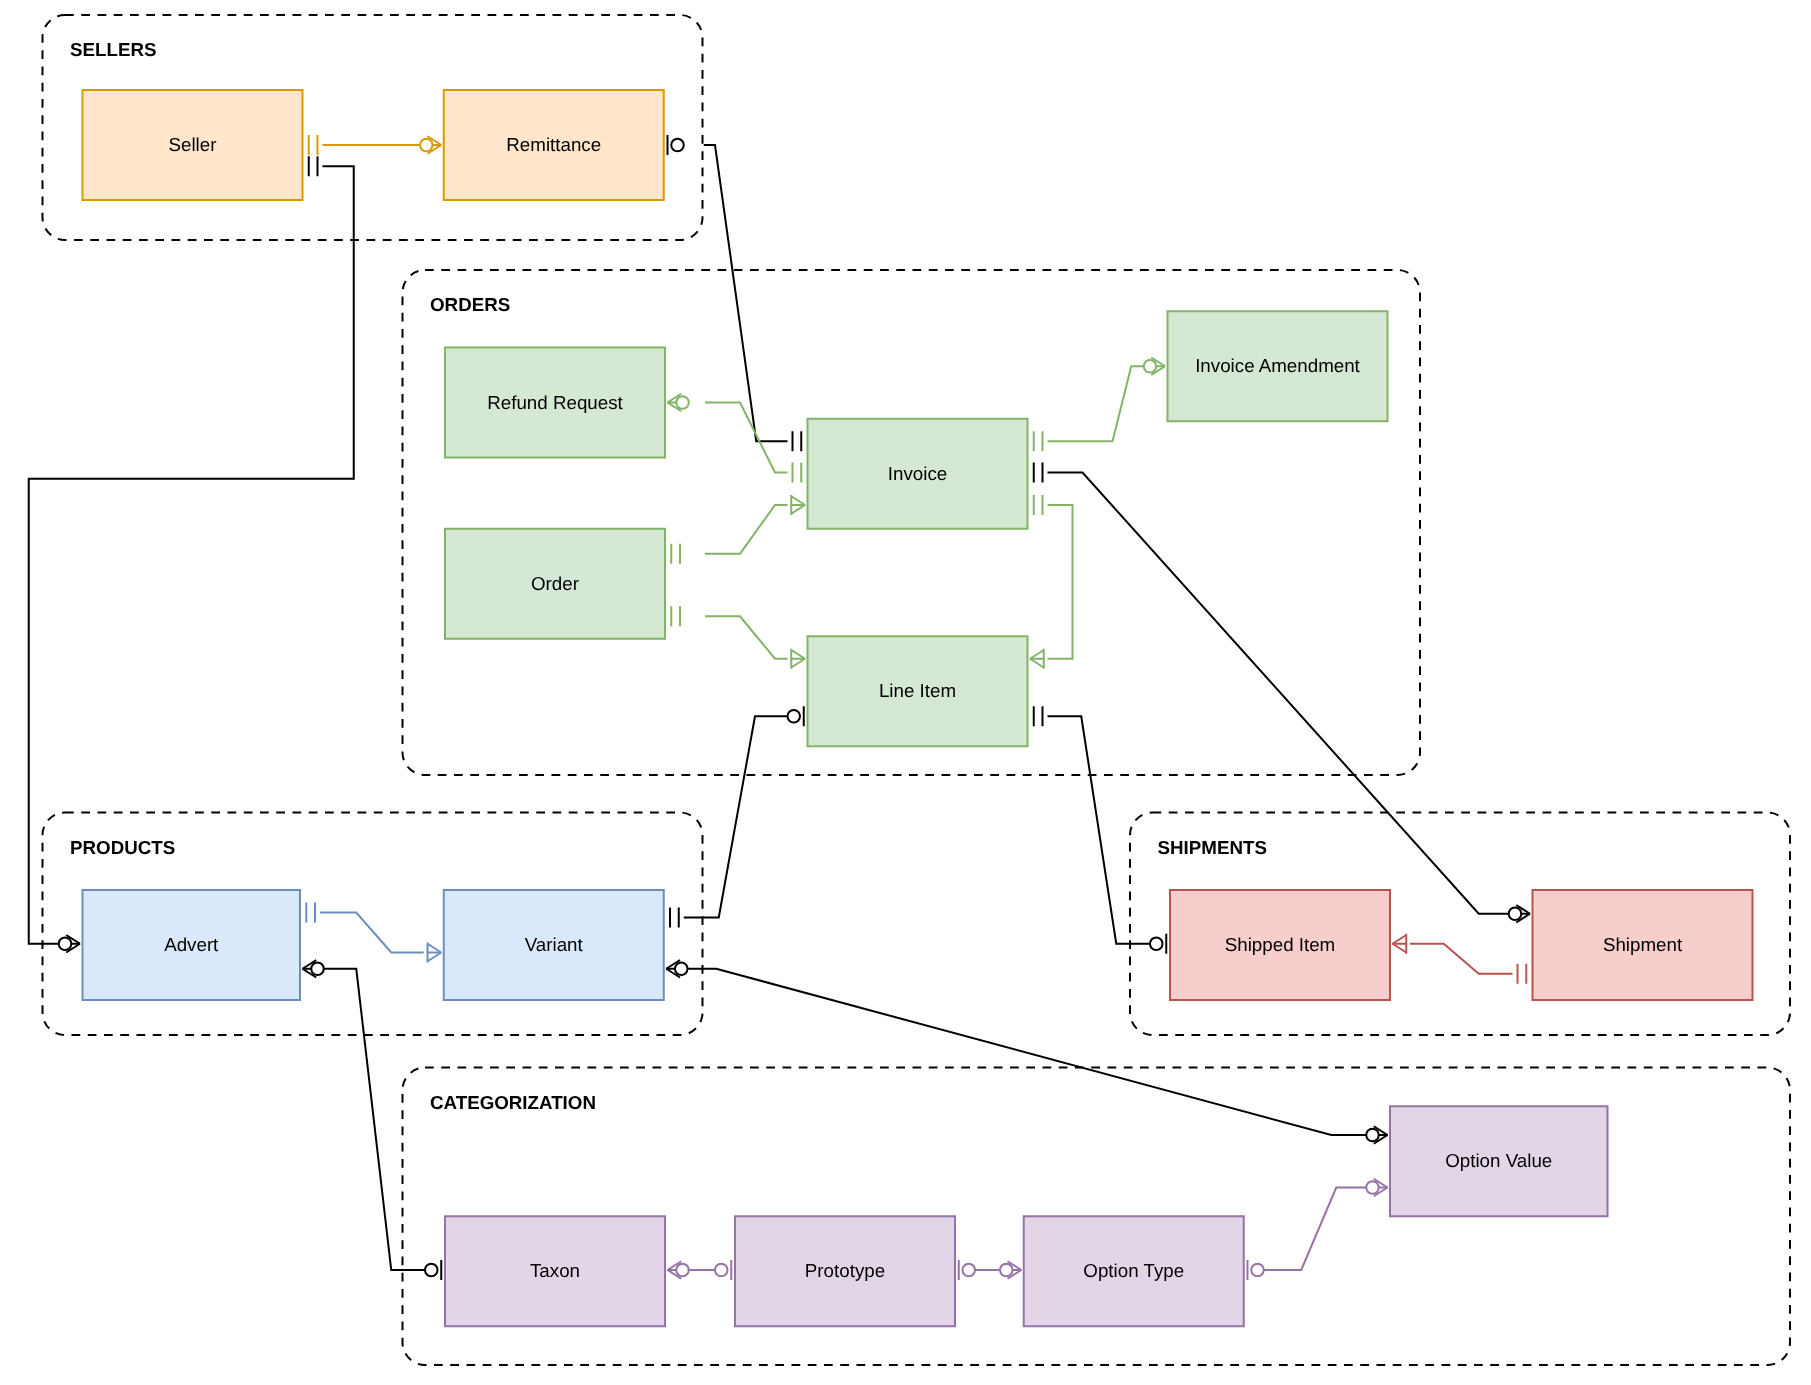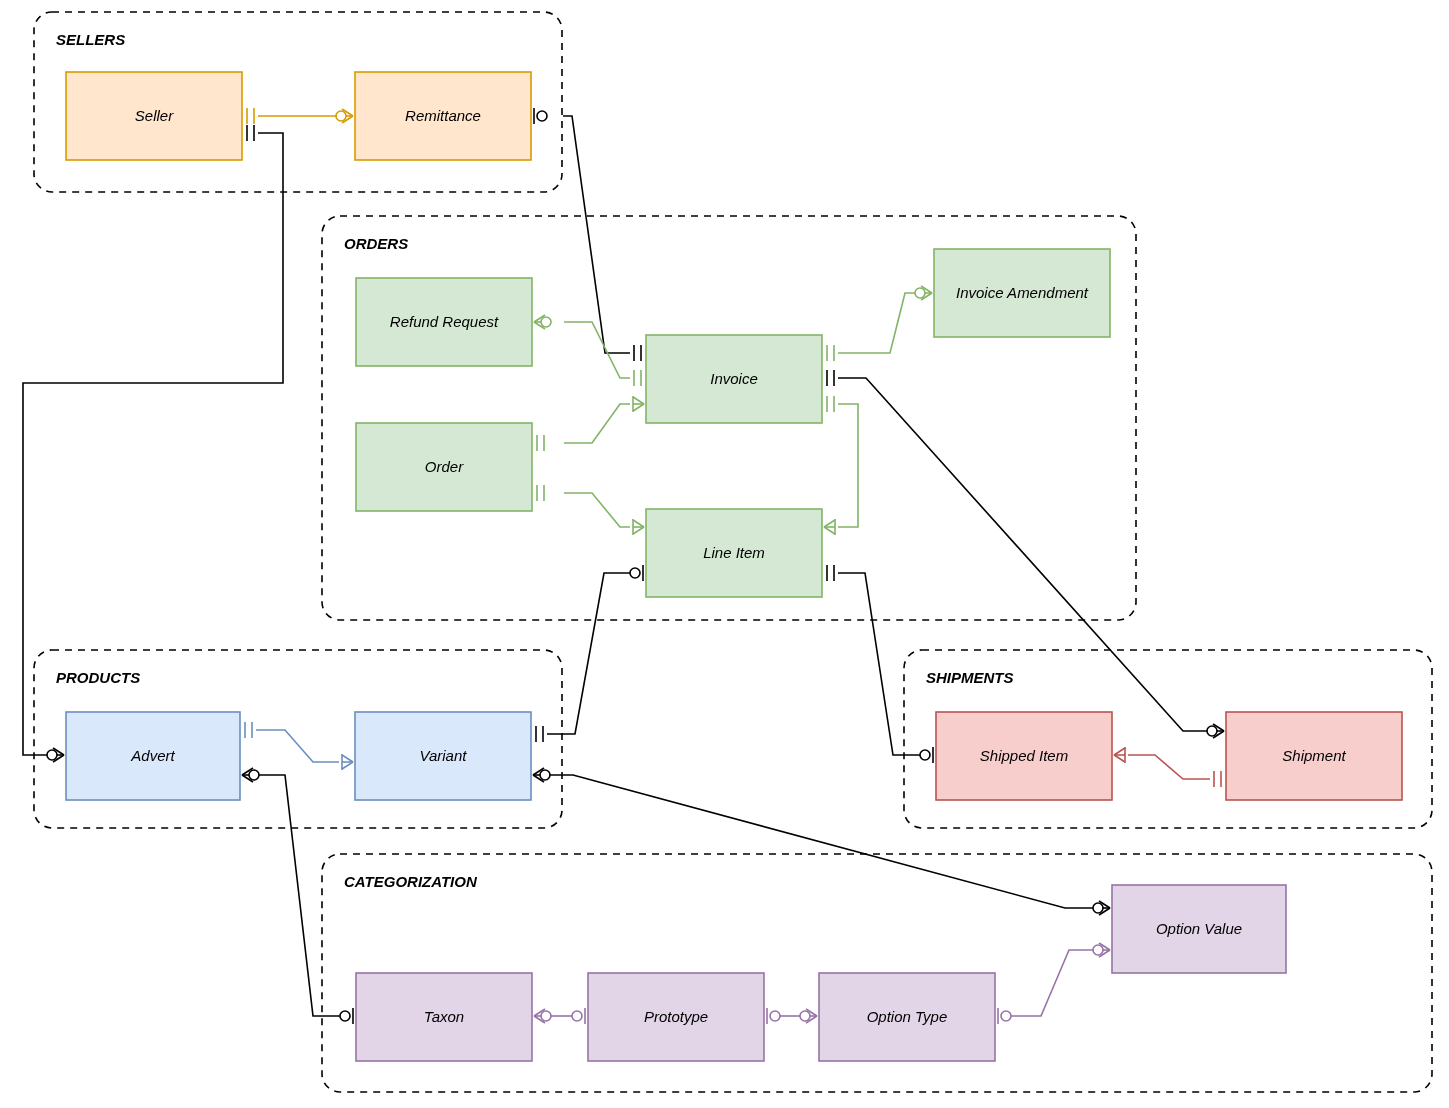--- a/index.html
+++ b/index.html
@@ -1,18 +1,18 @@
 <!DOCTYPE html>
 <html><head>
 <meta charset="utf-8">
 <style>
   html,body{margin:0;padding:0;background:#ffffff;}
   body{width:1449px;height:1108px;overflow:hidden;
        font-family:"Liberation Sans","DejaVu Sans",sans-serif;}
-  #diagram{position:relative;width:1449px;height:1108px;font-style:italic;}
+  #diagram{position:relative;width:1449px;height:1108px;}
   svg{position:absolute;top:0;left:0;width:1449px;height:1108px;}
   .grp-label{font-size:15px;font-weight:bold;fill:#000000;}
   .ent-label{font-size:15px;fill:#000000;text-anchor:middle;dominant-baseline:middle;}
   .grp-box{fill:none;stroke:#000000;stroke-width:1.6;stroke-dasharray:7 6;}
   .ent-box{stroke-width:1.6;}
   .lnk{fill:none;stroke-width:1.6;stroke-linecap:butt;stroke-linejoin:miter;}
 </style>
 </head>
 <body>
 

